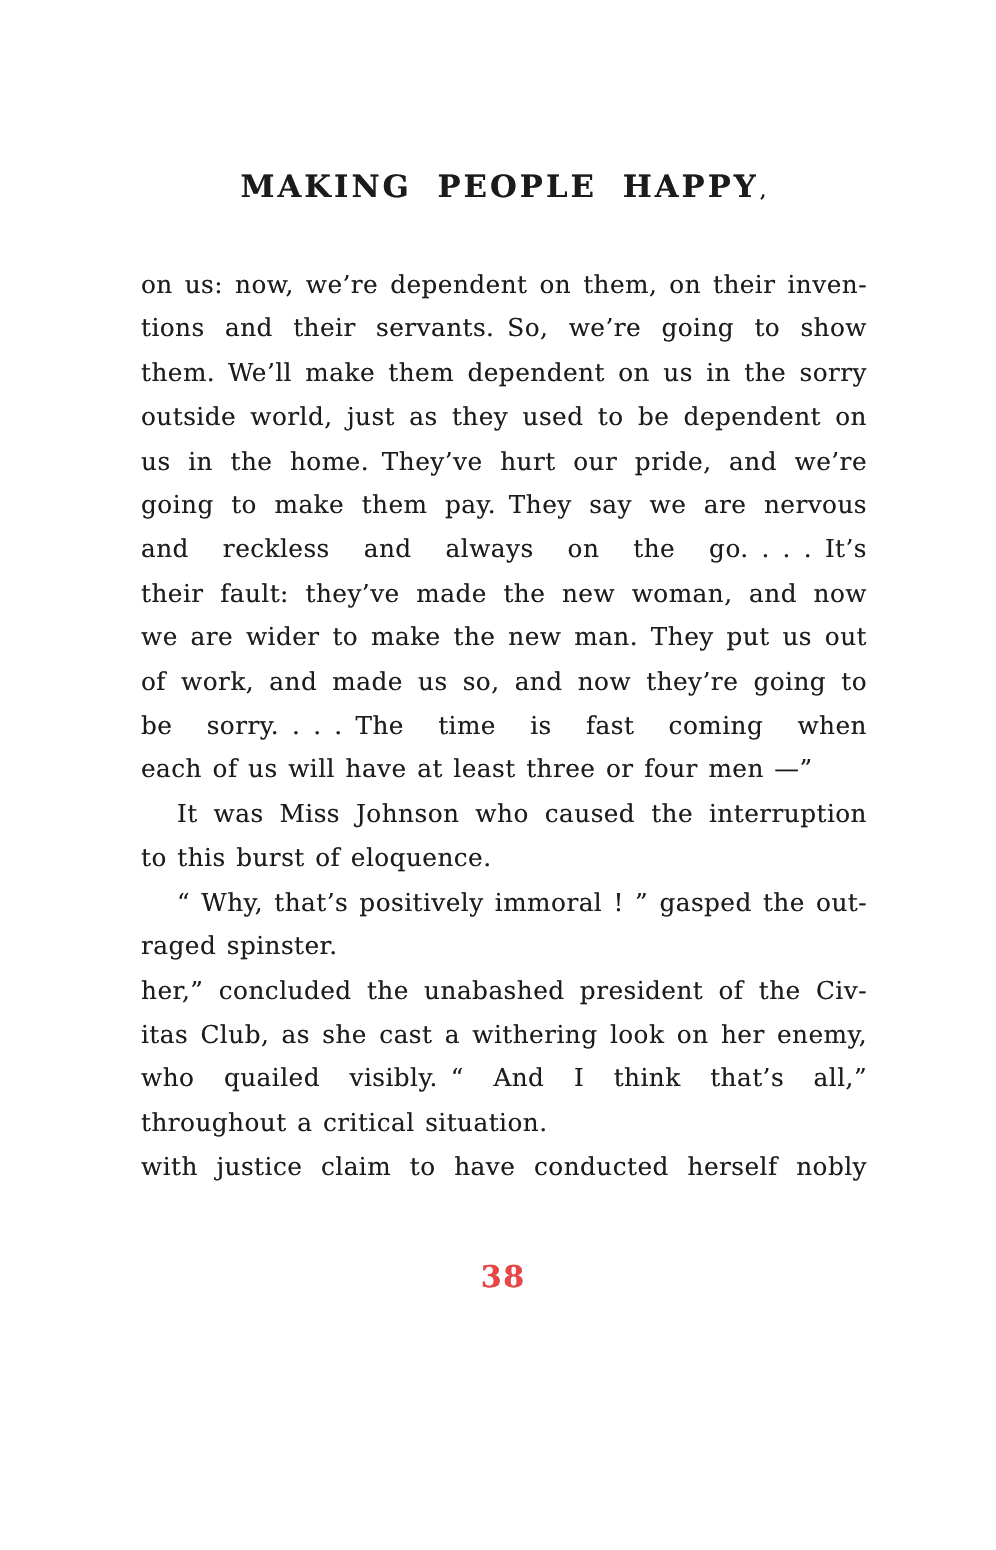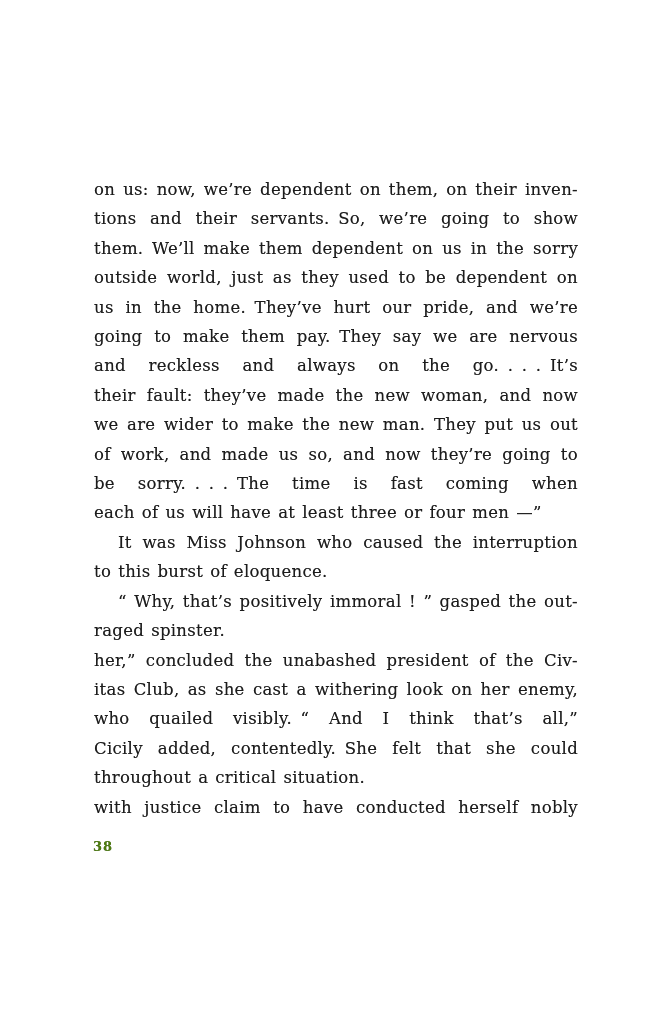--- a/index.html
+++ b/index.html
@@ -60,31 +60,33 @@
     text-align-last: justify;
   }
   .line.indent {
     text-indent: 24px;
   }
   .folio {
     position: absolute;
     left: 93px;
     top: 839px;
     width: 485px;
-    font-size: 13px;
+    text-align: center;
+    font-size: 20px;
     font-weight: bold;
     letter-spacing: 1px;
-    color: #4d7c0f;
+    color: #ef4444;
     text-shadow: 0 0 0.4px rgba(20,20,20,0.55);
   }
 </style>
 </head>
 <body>
 
 <div class="sheet">
+  <h1 class="title"><span>MAKING PEOPLE HAPPY</span><span class="artifact">,</span></h1>
 
   <div class="body-text" id="body-text">
       <div class="line j">on us: now, we’re dependent on them, on their inven-</div>
       <div class="line j">tions and their servants. So, we’re going to show</div>
       <div class="line j">them. We’ll make them dependent on us in the sorry</div>
       <div class="line j">outside world, just as they used to be dependent on</div>
       <div class="line j">us in the home. They’ve hurt our pride, and we’re</div>
       <div class="line j">going to make them pay. They say we are nervous</div>
       <div class="line j">and reckless and always on the go. . . . It’s</div>
       <div class="line j">their fault: they’ve made the new woman, and now</div>
@@ -92,19 +94,18 @@
       <div class="line j">of work, and made us so, and now they’re going to</div>
       <div class="line j">be sorry. . . . The time is fast coming when</div>
       <div class="line">each of us will have at least three or four men —”</div>
       <div class="line j indent">It was Miss Johnson who caused the interruption</div>
       <div class="line">to this burst of eloquence.</div>
       <div class="line j indent">“ Why, that’s positively immoral ! ” gasped the out-</div>
       <div class="line">raged spinster.</div>
       <div class="line j">her,” concluded the unabashed president of the Civ-</div>
       <div class="line j">itas Club, as she cast a withering look on her enemy,</div>
       <div class="line j">who quailed visibly. “ And I think that’s all,”</div>
-      <div class="line j">Cicily added, contentedly. She felt that she could</div>
       <div class="line">throughout a critical situation.</div>
       <div class="line j">with justice claim to have conducted herself nobly</div>
     </div>
 
   <div class="folio">38</div>
 </div>
 
 </body></html>

